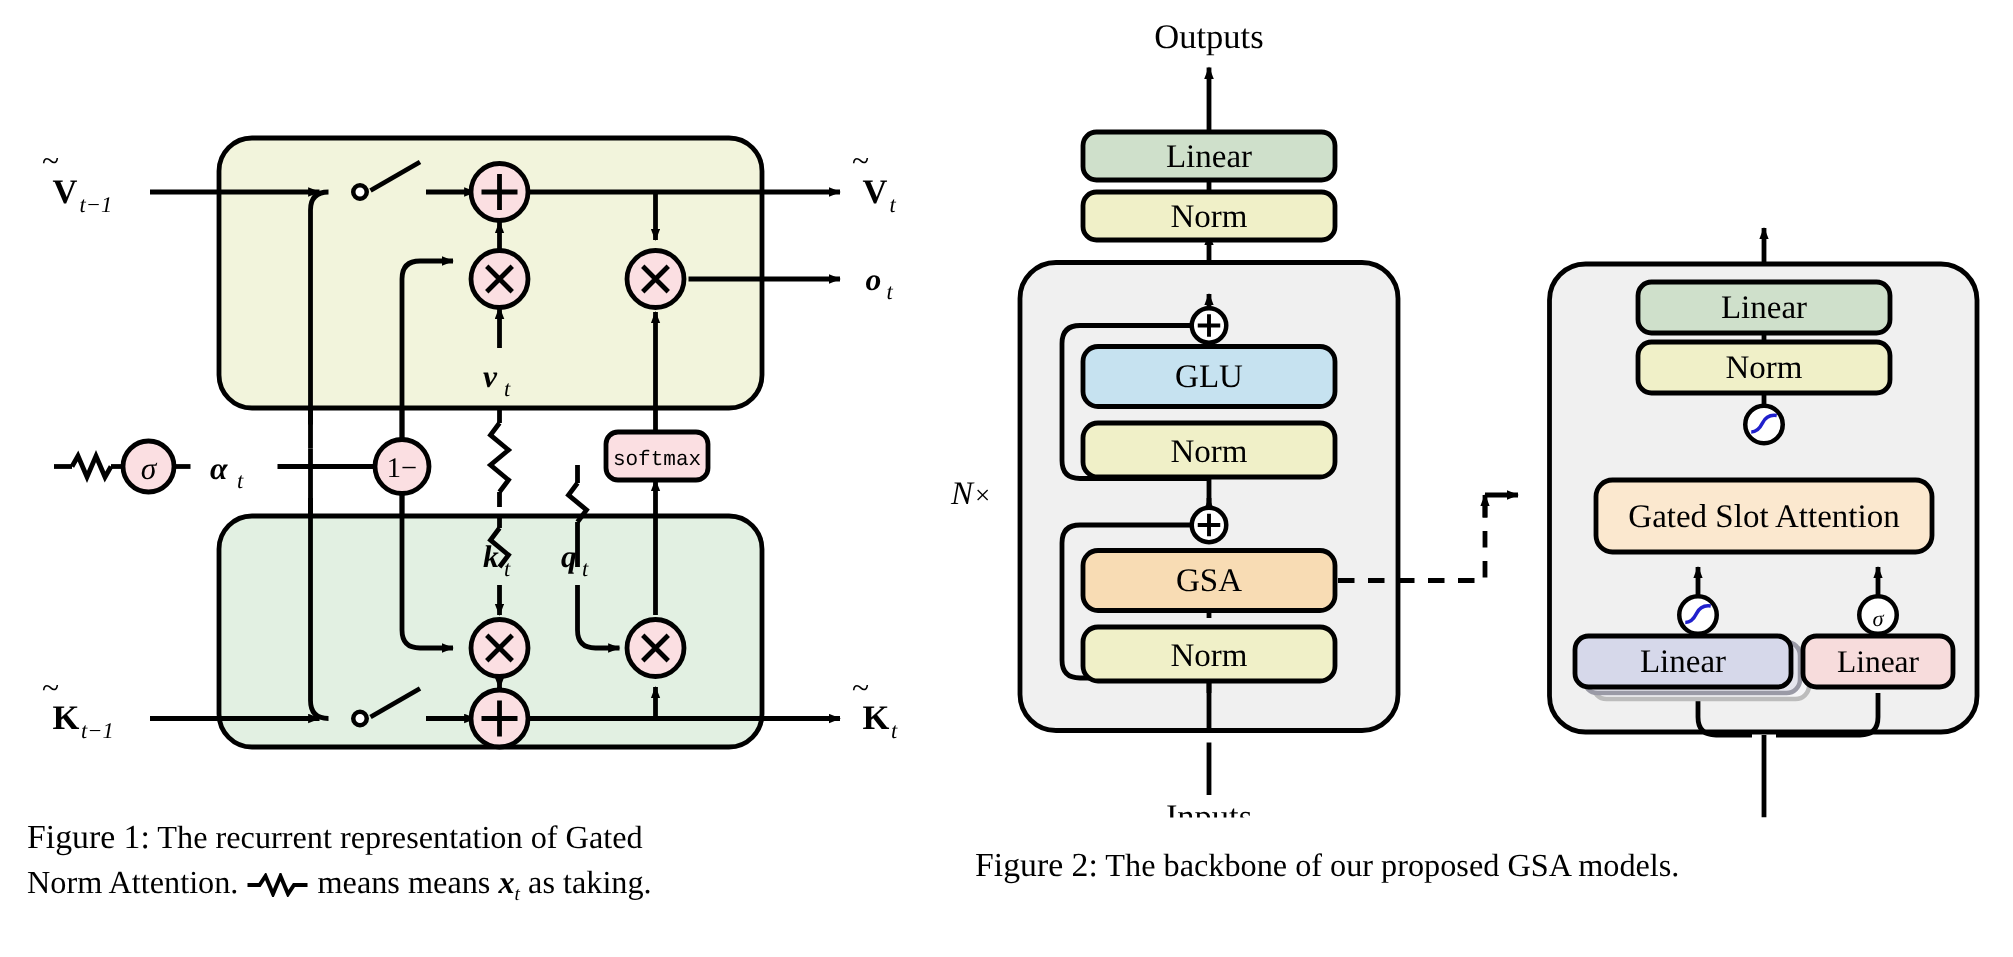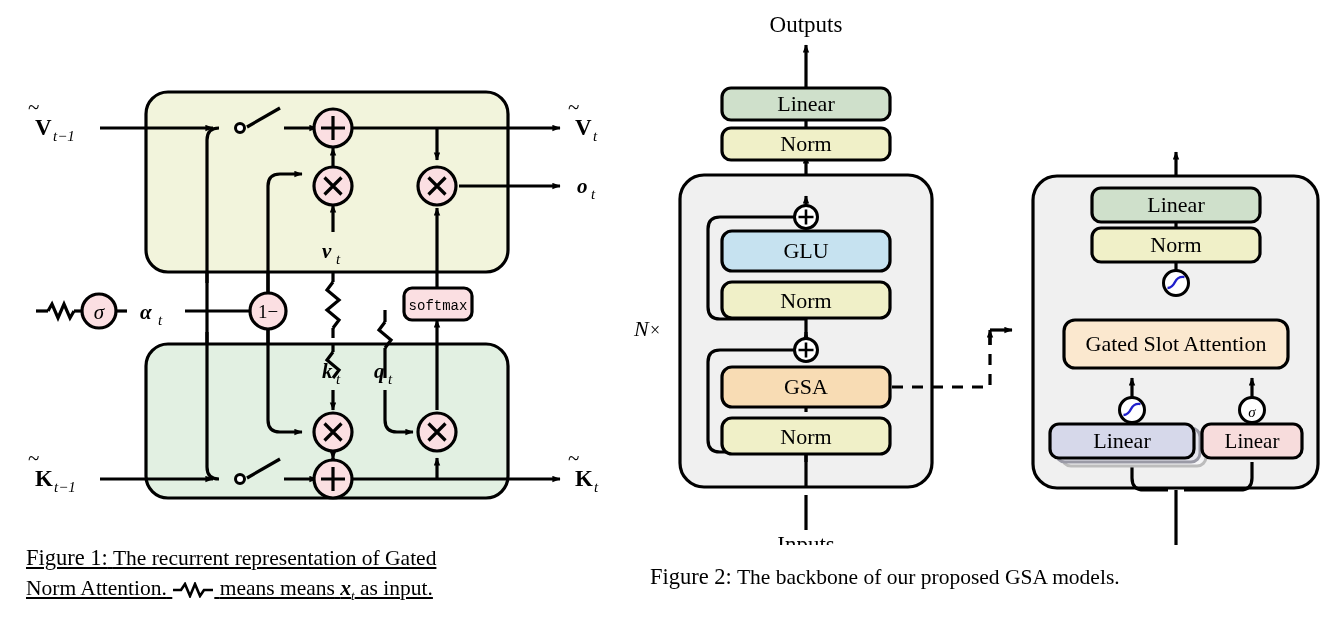--- a/index.html
+++ b/index.html
@@ -201,32 +201,32 @@
         <text x="388" y="384" font-size="15" font-style="italic">t</text>
       </g>
       <g>
         <text x="140" y="319" font-weight="bold" font-style="italic" font-size="21">α</text>
         <text x="158" y="325" font-size="15" font-style="italic">t</text>
       </g>
     </g>
   </svg>
   </div>
 
-  <div class="cap" style="left:26px;top:543px;width:600px;text-decoration:underline;">
+  <div class="cap" style="left:18px;top:543px;width:600px;">
     <span class="lbl">Figure 1:</span>
     <span>The recurrent representation of Gated</span><br>
     <span>Norm Attention.</span>
     <span class="sqglyph">
       <svg width="42" height="16" viewBox="0 0 42 16">
         <path d="M1,8 L9,8 L13,2 L18,14 L23,2 L28,14 L32,8 L41,8" stroke="#000" stroke-width="2.6" fill="none" stroke-linejoin="miter"></path>
       </svg>
     </span>
     <span>means means</span>
     <i class="mathbf mathit">x</i><sub class="mathit" style="font-size:13px">t</sub>
-    <span>as input.</span>
+    <span>as taking.</span>
   </div>
 
   <div class="fig" style="left:620px;top:0px;">
   <svg width="722" height="545" viewBox="0 0 722 545">
     <defs>
       <marker id="ah2" markerWidth="9" markerHeight="9" refX="7.6" refY="3.2" orient="auto" markerUnits="userSpaceOnUse">
         <path d="M0,0 L8.2,3.2 L0,6.4 z" fill="#000"></path>
       </marker>
     </defs>
 

